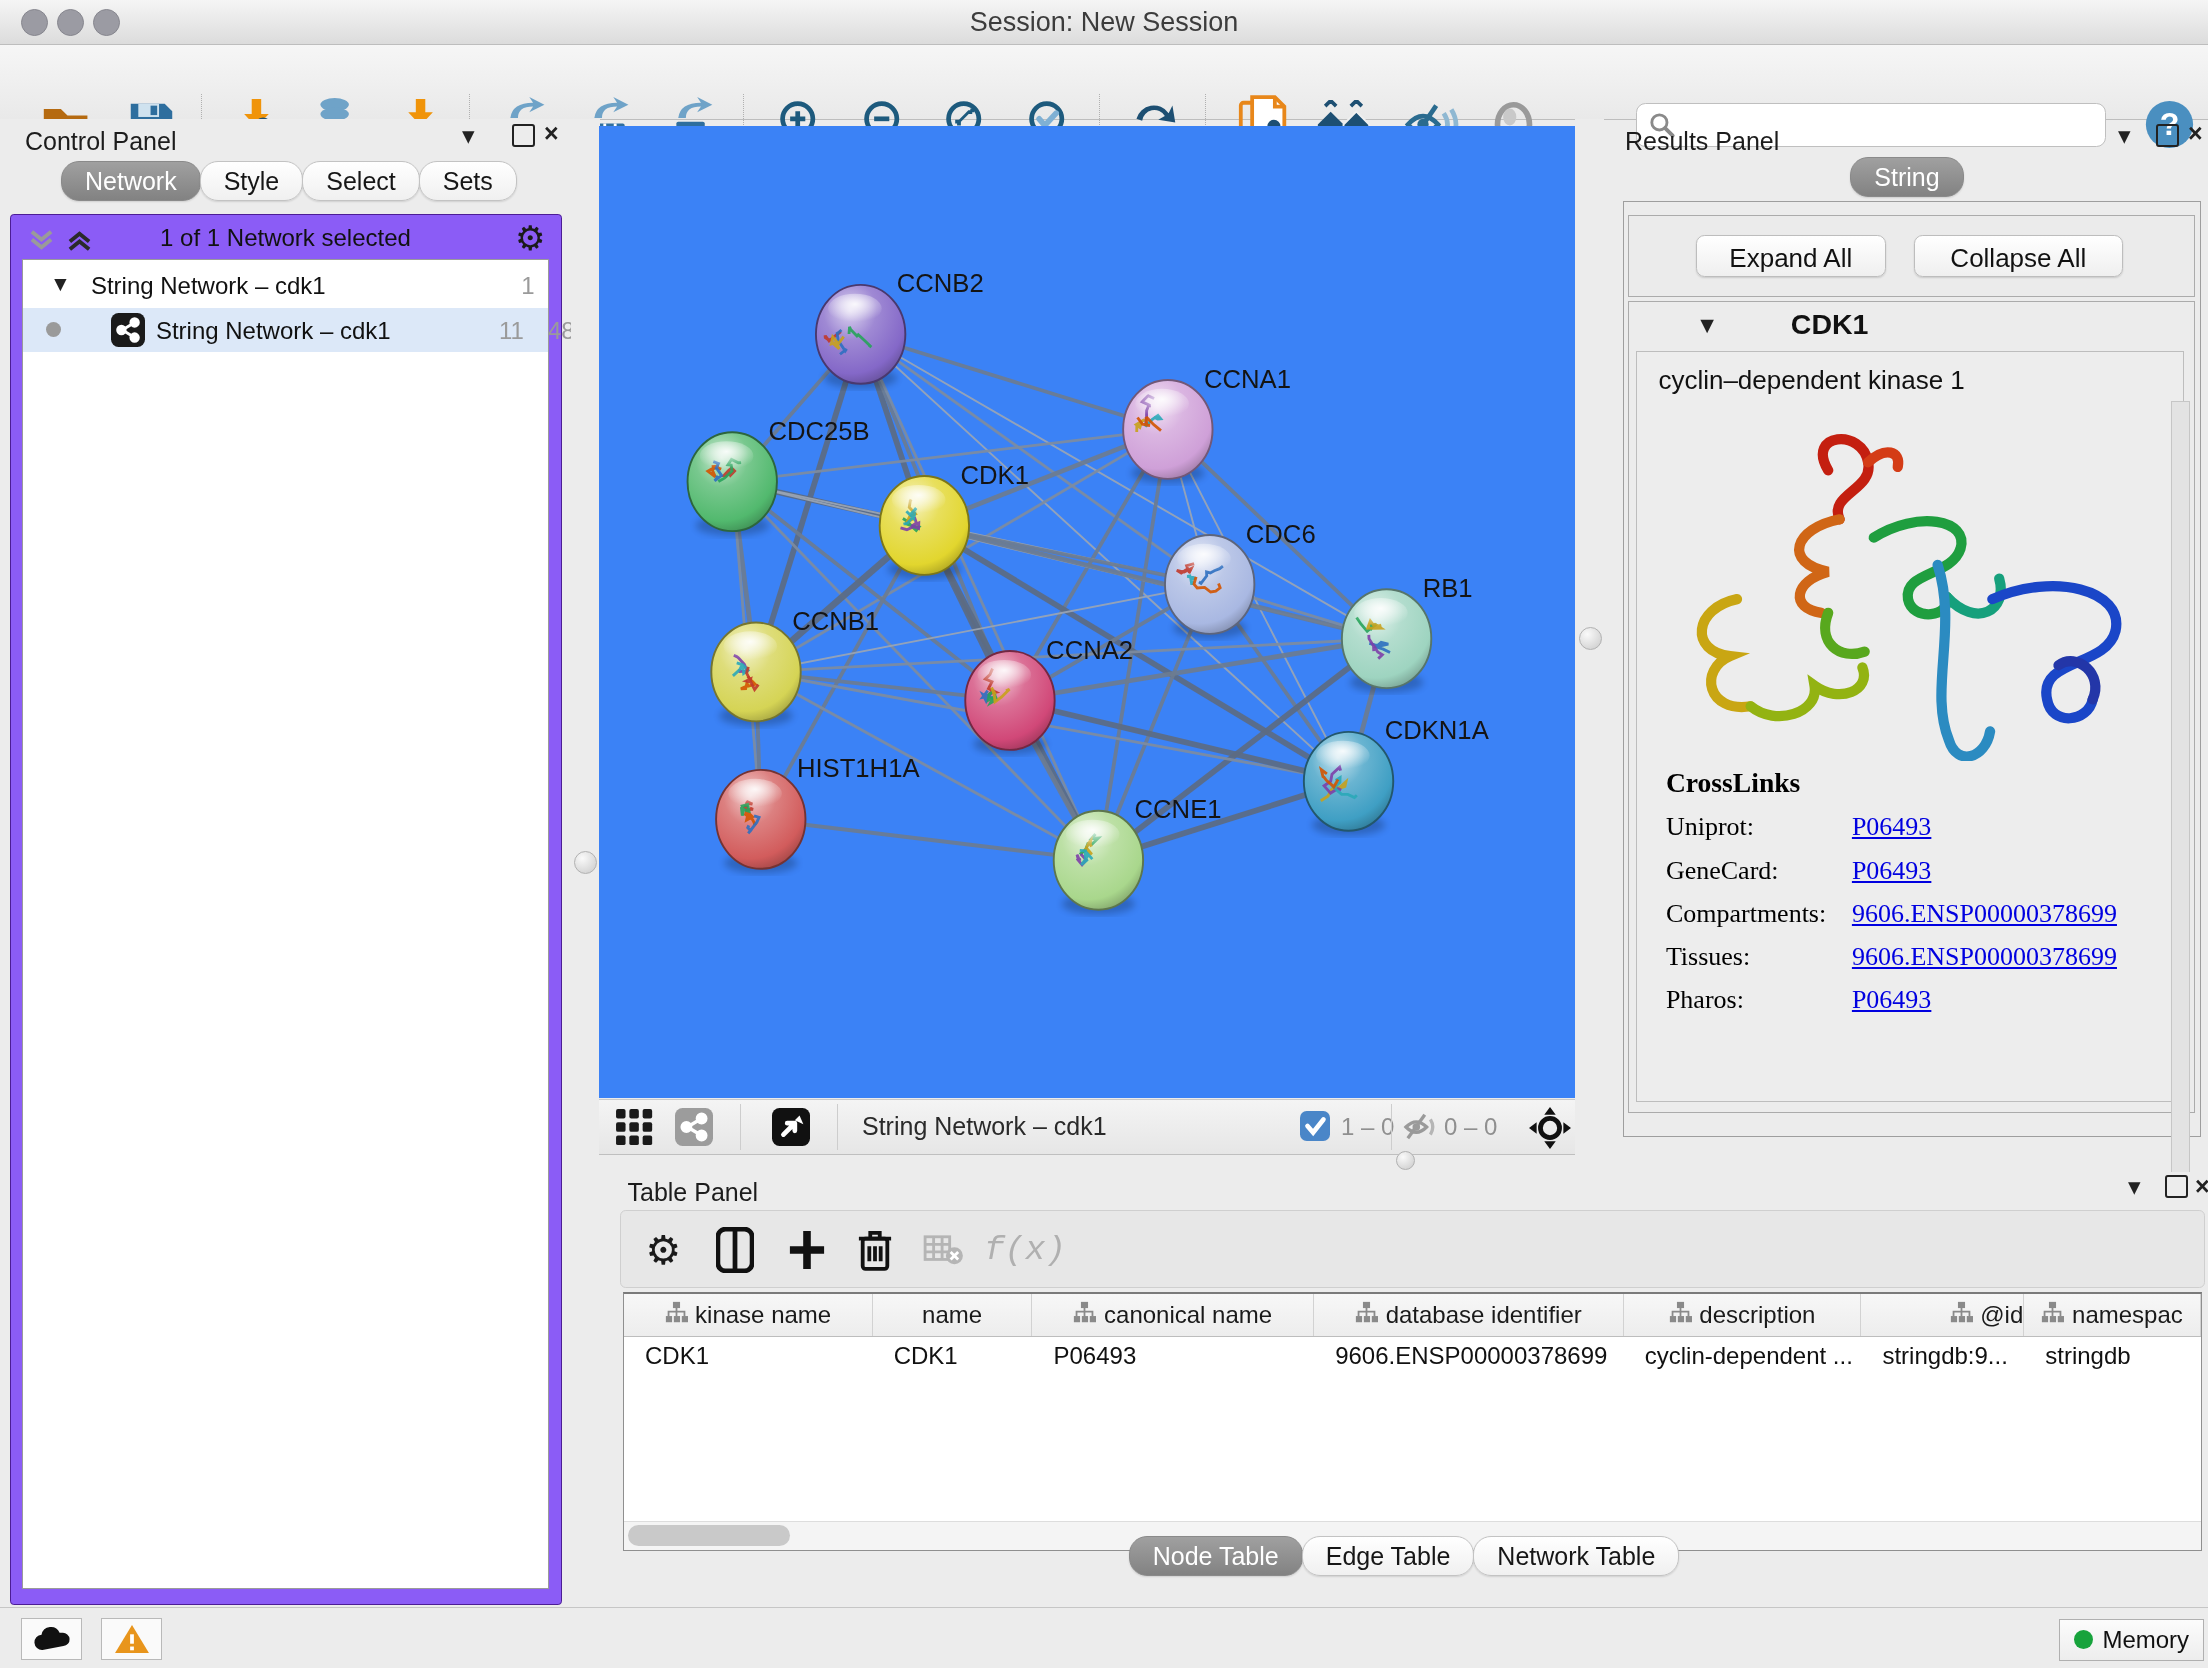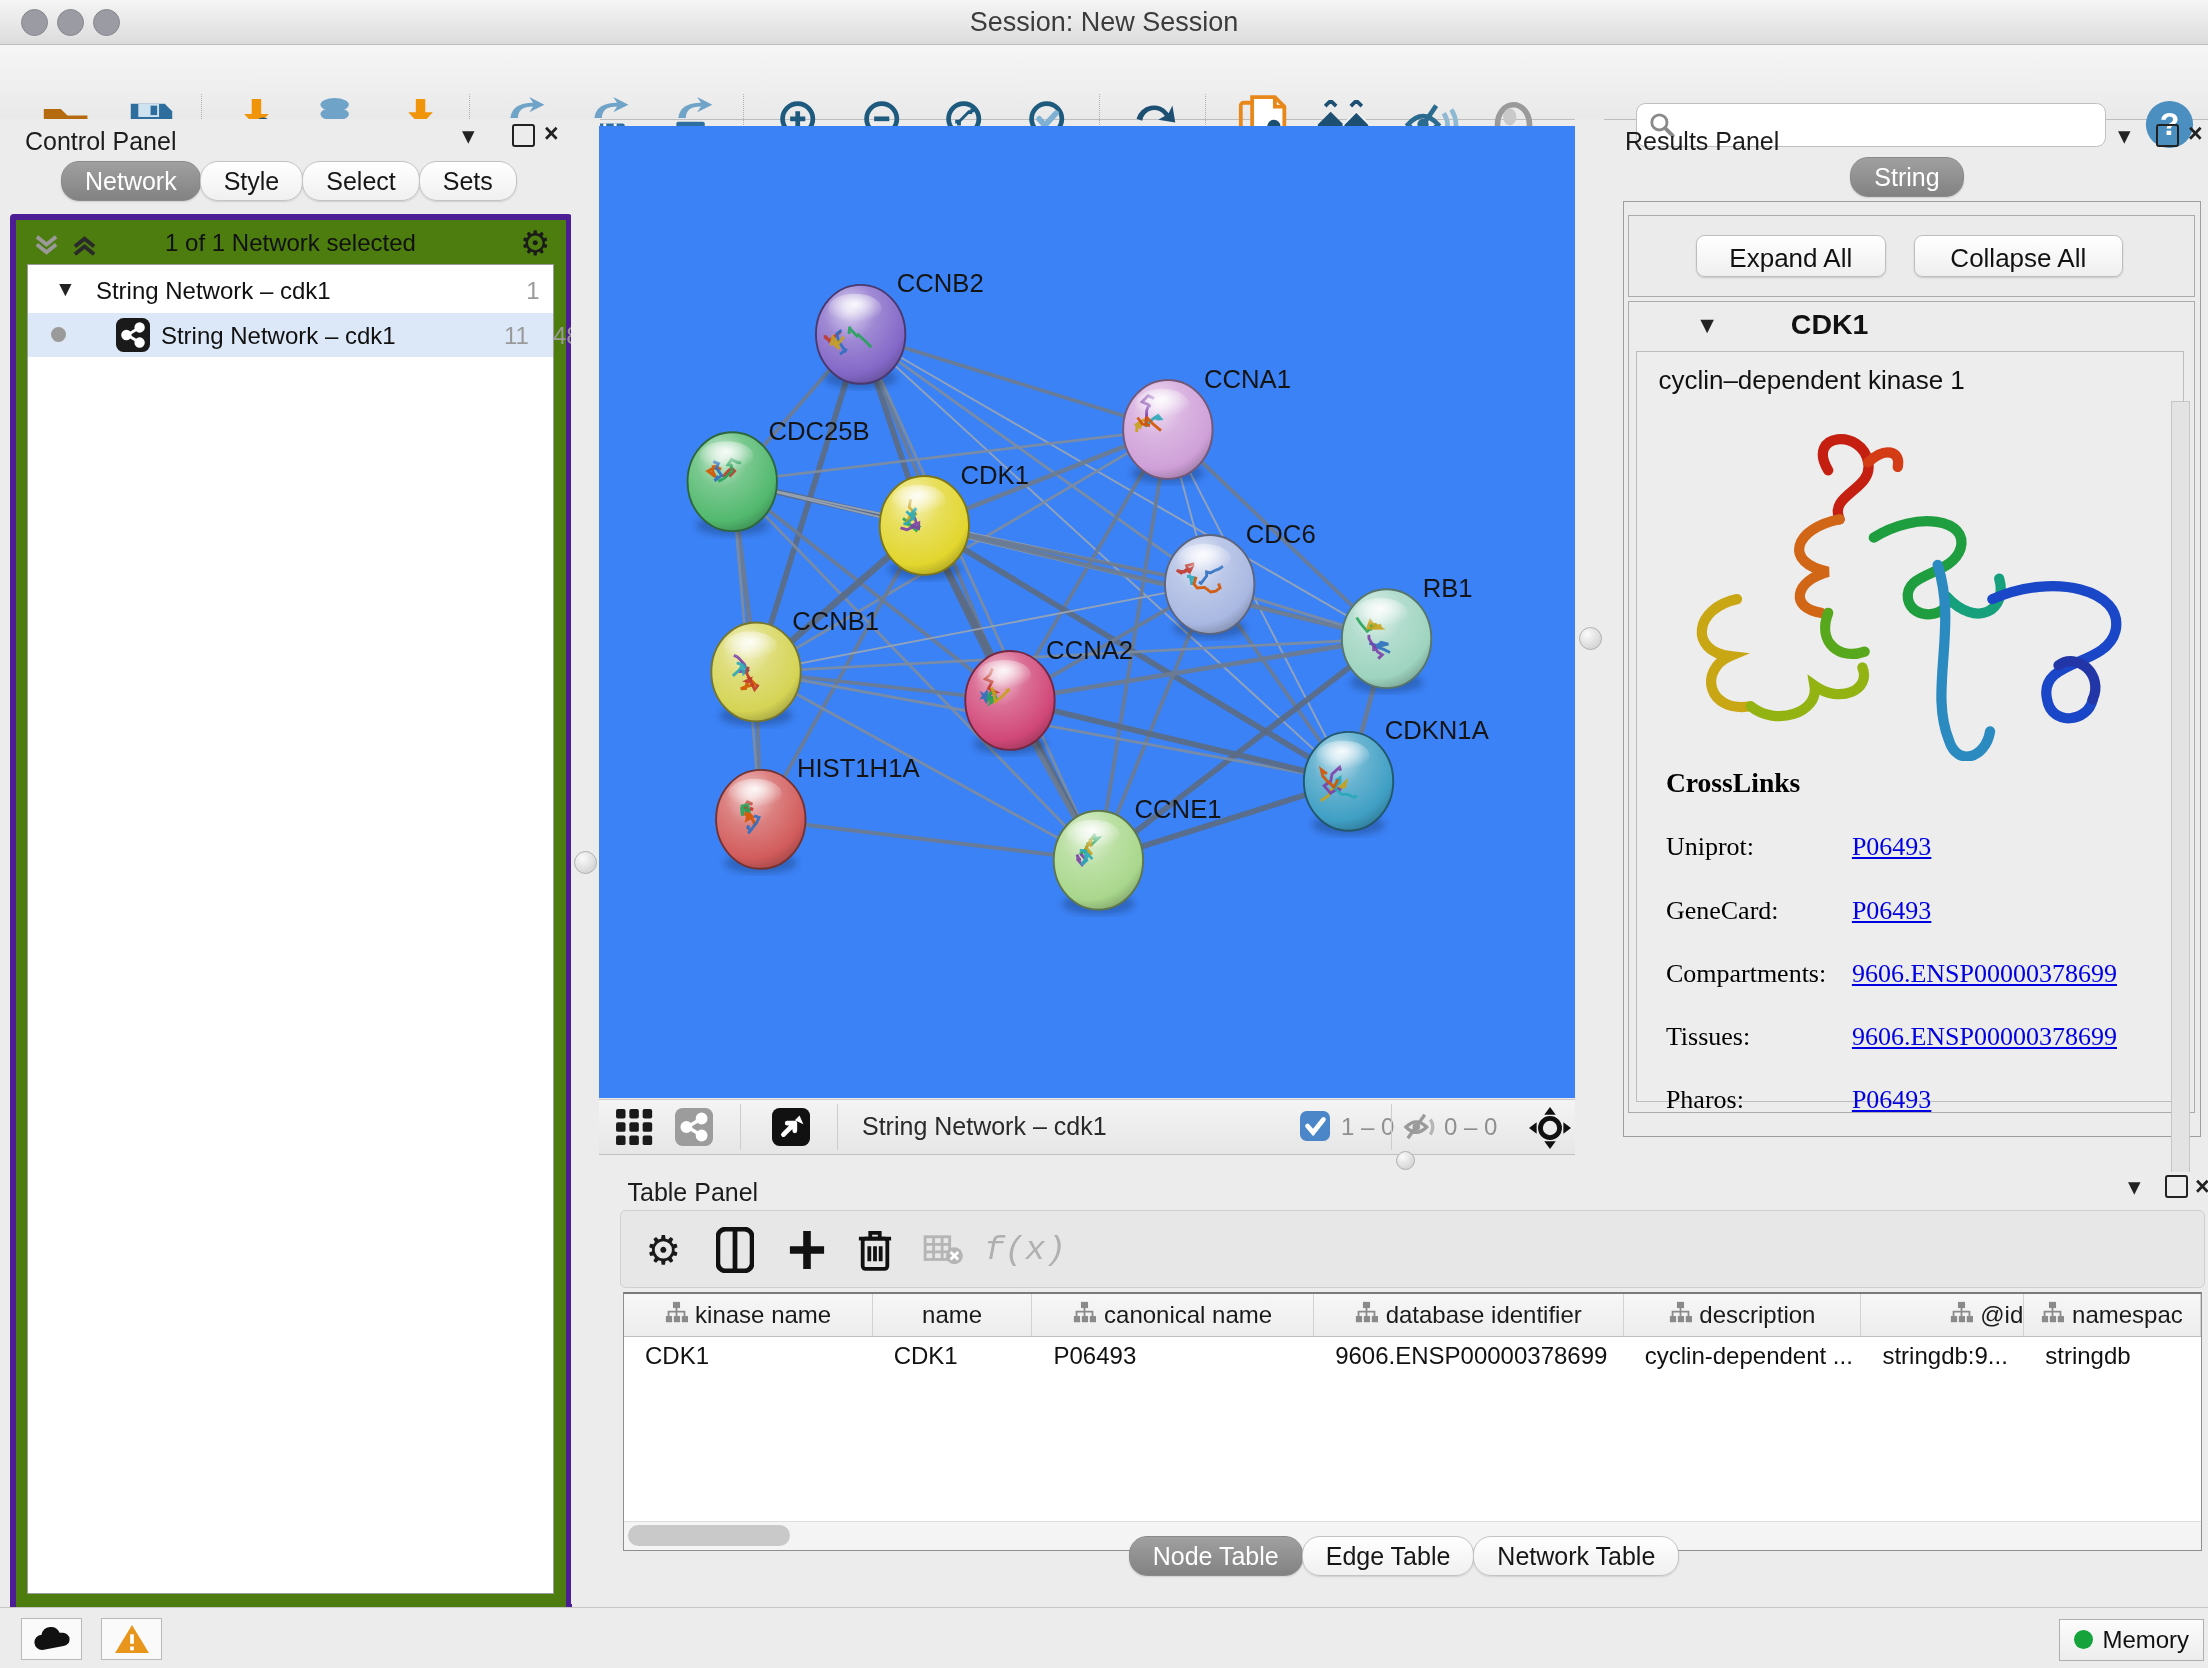--- a/index.html
+++ b/index.html
@@ -23,22 +23,22 @@
   .panel-title{font-size:25px;color:#1c1c1c;}
   .win-ico{position:absolute;top:0;font-size:25px;color:#222;line-height:28.5px;}
   .win-square{position:absolute;top:4.8px;width:19px;height:19px;border:2.9px solid #222;border-radius:2.9px;}
   .tab{display:inline-block;height:28.5px;line-height:28.5px;padding:4.8px 23px;font-size:25px;color:#161616;
     background:linear-gradient(#ffffff,#f0f0f0);border:1px solid #c3c3c3;border-radius:18px;margin-right:-1px;
     box-shadow:0 1px 1.9px rgba(0,0,0,.12);}
   .tab.sel{background:linear-gradient(#a0a0a0,#828282);color:#fff;border-color:#8a8a8a;}
   
   #control-panel{left:0;top:119px;width:571px;height:1485px;background:#ececec;}
   #cp-tabs{position:absolute;left:61px;top:42px;white-space:nowrap;}
-  #cp-sub{position:absolute;left:9.5px;top:95px;width:550px;height:1389px;background:#4d7c0f;
-    border:6px solid #4c1d95;border-radius:3.8px;}
+  #cp-sub{position:absolute;left:9.5px;top:95px;width:550px;height:1389px;background:#8b5cf6;
+    border:1px solid #4c1d95;border-radius:3.8px;}
   #cp-statusrow{position:absolute;left:0;top:5.7px;width:100%;height:34px;}
   #cp-status{position:absolute;left:0;right:0;text-align:center;font-size:24px;color:#111;top:3.8px;}
   #cp-list{position:absolute;left:11.4px;top:44px;width:525px;height:1328px;background:#fff;border:1.9px solid #9a9a9a;}
   .cp-row{position:absolute;left:0;width:100%;height:44px;}
   .cp-row .rowtext{position:absolute;font-size:24px;top:8.6px;color:#111;}
   .cp-count{position:absolute;font-size:24px;color:#9a9a9a;top:8.6px;}
   #cp-row2{background:#dce8f8;}
   .share-chip{position:absolute;width:34px;height:34px;background:#1a1a1a;border-radius:7.6px;top:4.8px;}
   
   #net-canvas{left:599px;top:126px;width:976px;height:972px;background:#3b82f6;}
@@ -59,21 +59,21 @@
     background:linear-gradient(#ffffff,#efefef);border:1px solid #bdbdbd;border-radius:8.6px;box-shadow:0 1px 1.9px rgba(0,0,0,.15);}
   #rp-entry{position:absolute;left:3.8px;top:99px;width:565px;height:810px;border:1.9px solid #ababab;background:#ececec;}
   #rp-entry-head{position:absolute;left:0;top:0;width:100%;height:44px;}
   #rp-entry-name{position:absolute;left:162px;top:5.7px;font-size:28.5px;font-weight:bold;color:#111;}
   #rp-inner{position:absolute;left:7.6px;top:49px;width:546px;height:749px;border:1px solid #bdbdbd;background:#ededed;}
   #rp-desc{position:absolute;left:21px;top:13.3px;font-size:26px;color:#111;}
   #ribbon{position:absolute;left:19px;top:67px;}
   #crosslinks{position:absolute;left:28.5px;top:415px;font-family:"Liberation Serif","DejaVu Serif",serif;}
   #crosslinks-title{font-size:27.6px;font-weight:bold;color:#000;}
   .cl-row{margin-top:13.3px;font-size:26px;}
-  .cl-label{display:inline-block;width:186px;color:#000;margin-top:20px;}
+  .cl-label{display:inline-block;width:186px;color:#000;}
   .cl-link{color:#0000e0;text-decoration:underline;}
   #rp-scroll{position:absolute;right:3.8px;top:99px;width:17px;height:810px;background:#e3e3e3;border:1px solid #c6c6c6;}
   
   #hsplit{left:599px;top:1153px;width:1609px;height:19px;}
   #table-panel{left:599px;top:1172px;width:1609px;height:432px;background:#ececec;}
   #tp-toolbar{position:absolute;left:21px;top:38px;width:1583px;height:76px;background:#e7e7e7;
     border:1px solid #cfcfcf;border-radius:5.7px;}
   .tpi{position:absolute;top:13.3px;width:51px;height:51px;display:flex;align-items:center;justify-content:center;}
   #tp-table{position:absolute;left:24px;top:120px;width:1579px;height:259px;background:#fff;
     border:1.9px solid #8f8f8f;border-top:2.9px solid #7a7a7a;box-sizing:border-box;}

